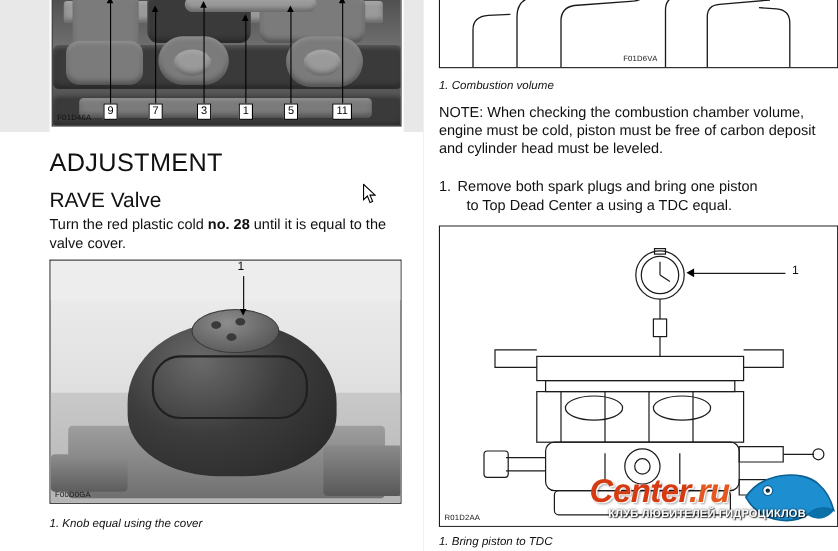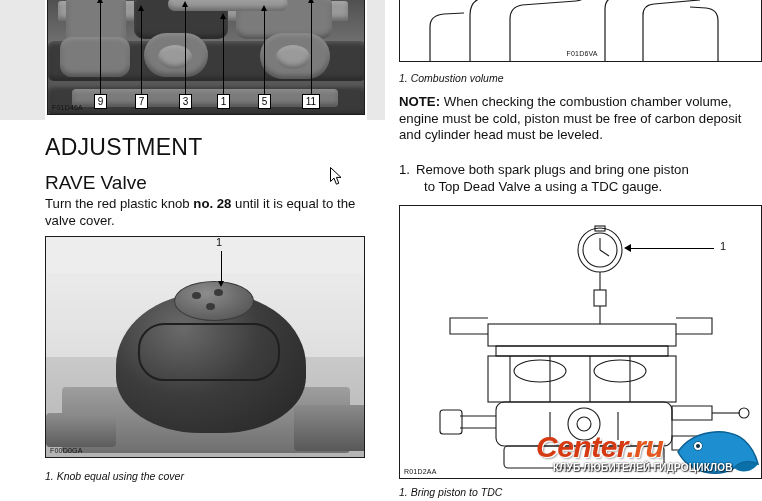--- a/index.html
+++ b/index.html
@@ -71,21 +71,21 @@
     color: #111;
   }
   p.body {
     position: absolute;
     margin: 0;
     font-size: 13.2px;
     line-height: 16.5px;
     color: #111;
   }
   p.body b { font-weight: 700; }
-  .note-label { font-weight: 700; }
+  .note-label { font-weight: 400; }
 
   
   .numlist {
     position: absolute;
     margin: 0;
     font-size: 13.2px;
     line-height: 16.6px;
     color: #111;
   }
   .numlist .n { position: absolute; left: 0; }
@@ -275,21 +275,21 @@
     <div class="callout" style="left:179px; top:94px;">3</div>
     <div class="callout" style="left:217px; top:94px;">1</div>
     <div class="callout" style="left:258px; top:94px;">5</div>
     <div class="callout" style="left:302px; top:94px; min-width:18px;">11</div>
 
     <h1 class="section" style="left:45px; top:134px;">ADJUSTMENT</h1>
 
     <h2 class="sub" style="left:45px; top:172px;">RAVE Valve</h2>
 
     <p class="body" style="left:45px; top:196px; width:328px;">
-      <span>Turn the red plastic knob </span><b>no. 28</b><span> until it is equal to the valve cover.</span>
+      <span>Turn the red plastic cold </span><b>no. 28</b><span> until it is equal to the valve cover.</span>
     </p>
 
     <div class="figbox" style="left:45px; top:236px; width:320px; height:222px;">
       <div class="knob-photo">
         <div class="knob-bg-block" style="left:0; top:0; width:320px; height:36px; background:#ededed;"></div>
         <div class="knob-bg-block" style="left:0; top:120px; width:320px; height:102px; background:linear-gradient(180deg,#c9c9c9,#b4b4b4);"></div>
         <div class="knob-base" style="left:16px; top:150px; width:288px; height:66px;"></div>
         <div class="knob-body" style="left:70px; top:56px; width:190px; height:140px;"></div>
         <div class="knob-cap" style="left:128px; top:44px; width:80px; height:40px;"></div>
         <div class="knob-dot" style="left:146px; top:55px; width:9px; height:7px;"></div>
@@ -341,21 +341,21 @@
     </div>
 
     <p class="body" style="left:14px; top:94px; width:348px;">
       <span class="note-label">NOTE:</span><span> When checking the combustion chamber volume, engine must be cold, piston must be free of carbon deposit and cylinder head must be leveled.</span>
     </p>
 
     <div class="numlist" style="left:14px; top:162px; width:348px; position:absolute;">
       <span class="n">1.</span>
       <span class="t">
         <span>Remove both spark plugs and bring one piston</span>
-        <span class="ind">to Top Dead Valve a using a TDC gauge.</span>
+        <span class="ind">to Top Dead Center a using a TDC equal.</span>
       </span>
     </div>
 
     <div class="figbox" style="left:14px; top:205px; width:363px; height:274px;">
       <div class="line-draw">
         <svg width="363" height="274" viewBox="0 0 363 274">
           <g fill="none" stroke="#1b1b1b" stroke-width="1.1">
 
             <circle cx="200" cy="44" r="22"></circle>
             <circle cx="200" cy="44" r="17"></circle>

